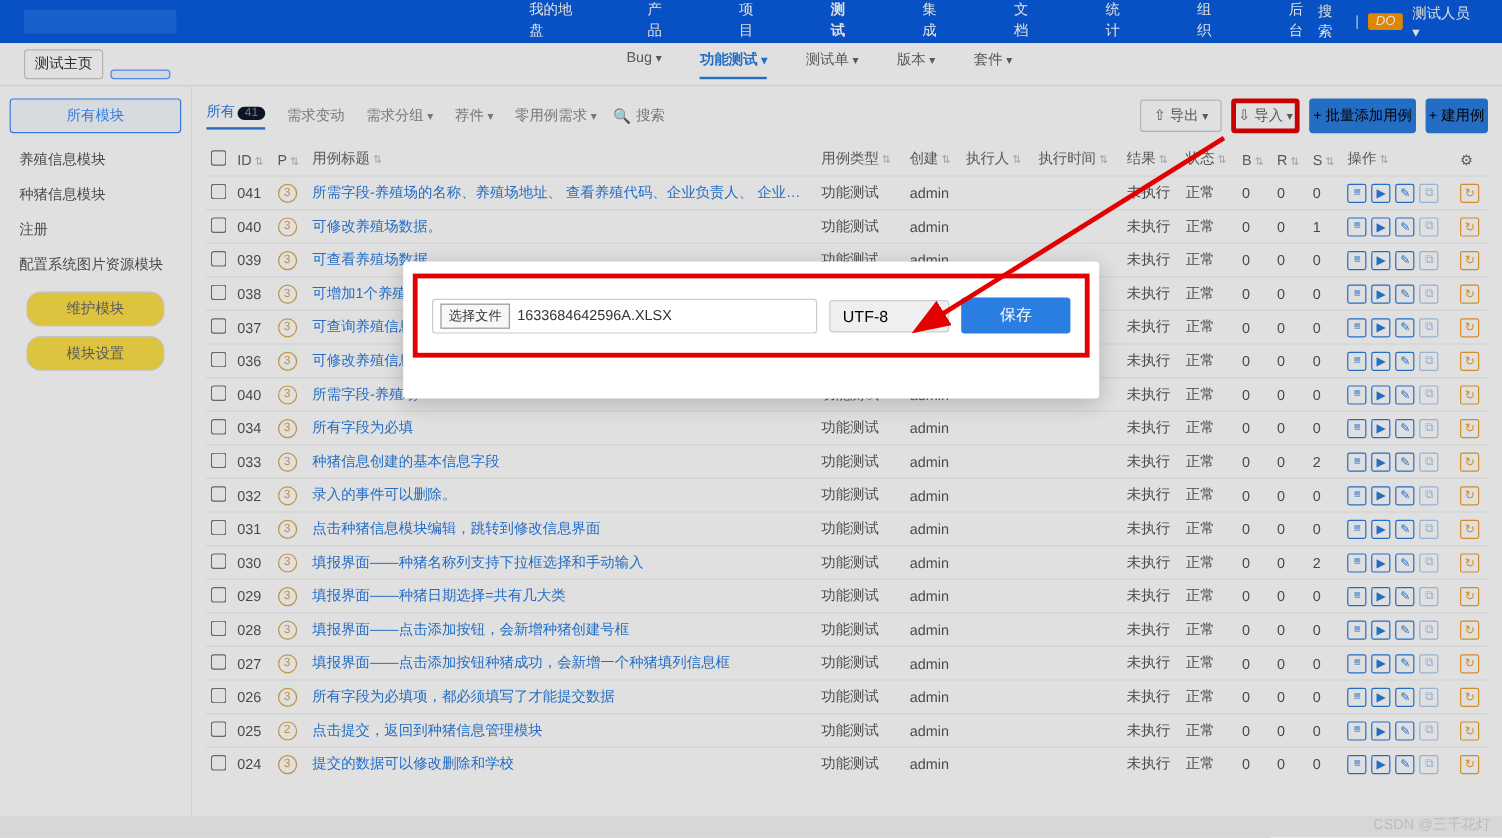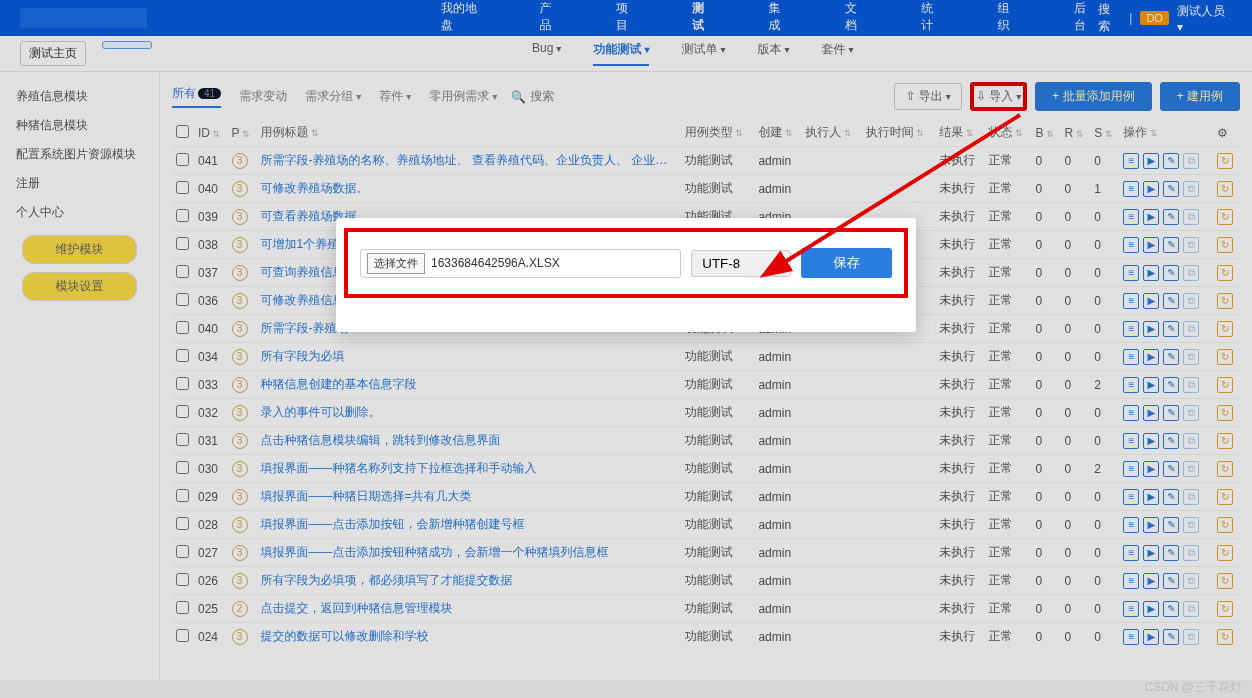--- a/index.html
+++ b/index.html
@@ -3,42 +3,42 @@
 <meta charset="utf-8">
 <style>
 * { margin: 0; padding: 0; box-sizing: border-box; font-family: "Microsoft YaHei", Arial, sans-serif; }
 body { font-size: 12px; background: #f5f5f5; color: #333; width: 1252px; height: 698px; overflow: hidden; position: relative; }
 .topbar { background: linear-gradient(#0a5de0, #0a5de0); height: 36px; display: flex; align-items: center; color: #fff; padding: 0 20px; }
 .topbar .logo { width: 130px; height: 20px; background: #1d6ee8; border-radius: 2px; }
 .topbar .nav { display: flex; gap: 18px; margin-left: 260px; }
 .topbar .nav span { cursor: pointer; padding: 4px 2px; margin-left: 32px; }
 .topbar .nav span.active { border-bottom: 2px solid #fff; font-weight: bold; }
 .topbar .right { margin-left: auto; display: flex; align-items: center; gap: 8px; }
-.badge { background: #ff9800; color: #fff; padding: 1px 6px; border-radius: 2px; font-size: 11px; }
+.badge { background: #ff9800; color: #fff; padding: 1px 6px; border-radius: 2px; font-size: 11px; font-style: italic; }
 .subbar { background: #fff; height: 36px; display: flex; align-items: center; padding: 0 20px; border-bottom: 1px solid #e6e6e6; }
-.subbar .crumb { display: flex; align-items: flex-start; gap: 16px; }
+.subbar .crumb { display: flex; align-items: flex-end; gap: 6px; }
 .crumb-box { border: 1px solid #ccc; padding: 3px 8px; border-radius: 3px; }
 .crumb-active { border: 1px solid #5d9bff; background: #eef5ff; color: #2b7cff; padding: 3px 24px; border-radius: 3px; }
 .subbar .sbnav { display: flex; gap: 32px; margin-left: 380px; }
 .subbar .sbnav span { cursor: pointer; color: #666; }
 .subbar .sbnav span.active { color: #2a7de1; font-weight: bold; border-bottom: 2px solid #2a7de1; padding-bottom: 6px; }
 .main { display: flex; height: calc(100% - 72px - 18px); }
 .sidebar { width: 160px; background: #fff; border-right: 1px solid #eee; padding: 10px 8px; }
 .side-section { border: 1px solid #3c8dff; color: #3c8dff; text-align: center; padding: 5px; border-radius: 3px; margin-bottom: 8px; background:#f5faff; }
 .side-item { padding: 6px 8px; color: #555; cursor: pointer; }
 .side-btn { display:block; width:80%; margin:8px auto; padding:5px; text-align:center; background:#fde047; border:1px solid #ddd; color:#666; border-radius:12px;}
 .content { flex: 1; background: #fff; padding: 10px 12px; overflow: hidden; }
 .toolbar { display: flex; align-items: center; gap: 14px; margin-bottom: 8px; }
 .tab-pill { color:#2a7de1; border-bottom:2px solid #2a7de1; padding-bottom:4px; }
 .tab-plain { color:#888; }
 .count-badge { background:#0f172a; border-radius:8px; padding:0 6px; font-size:10px; color:#888; margin-left:2px;}
 .search { display:flex; align-items:center; gap:4px; color:#888; }
 .toolbar-right { margin-left:auto; display:flex; gap:8px; align-items:center; }
 .btn-outline { border:1px solid #ccc; padding:4px 10px; border-radius:3px; color:#666; cursor:pointer; background:#fff; }
-.btn-primary { background:#2a7de1; color:#fef9c3; border:1px solid #2a7de1; padding:5px 16px; border-radius:3px; cursor:pointer;text-align:center; }
+.btn-primary { background:#2a7de1; color:#000000; border:1px solid #2a7de1; padding:5px 2px; border-radius:3px; cursor:pointer;text-align:center; }
 .highlight-red { border: 4px solid #e30000; padding: 2px; }
 table { width:100%; border-collapse: collapse; }
 th, td { text-align:left; padding: 5px 4px; border-bottom:1px solid #f0f0f0; font-size:12px; color:#555; white-space:nowrap; }
 th { color:#666; font-weight:normal; }
 td.link { color:#2a7de1; cursor:pointer; }
 .priority { display:inline-block; width:16px; height:16px; border:1px solid #d9a94f; color:#d9a94f; border-radius:50%; text-align:center; line-height:14px; font-size:10px;}
 .action-icons { display:flex; gap:4px; }
 .aicon { width:16px; height:16px; border:1px solid #2a7de1; color:#2a7de1; display:flex; align-items:center; justify-content:center; font-size:10px; border-radius:2px;}
 .aicon.orange { border-color:#f0a030; color:#f0a030;}
 .overlay { position:absolute; inset:0; background:rgba(0,0,0,0.12); display:flex; align-items:flex-start; justify-content:center; }
@@ -89,26 +89,26 @@
       <span class="chevron">Bug</span>
       <span class="active chevron">功能测试</span>
       <span class="chevron">测试单</span>
       <span class="chevron">版本</span>
       <span class="chevron">套件</span>
     </div>
 </div>
 
 <div class="main">
   <div class="sidebar">
+    <div class="side-section">所有模块</div>
     <div id="sideitems">
         <div class="side-item">养殖信息模块</div>
         <div class="side-item">种猪信息模块</div>
+        <div class="side-item">注册</div>
         <div class="side-item">配置系统图片资源模块</div>
-        <div class="side-item">注册</div>
-        <div class="side-item">个人中心</div>
       </div>
     <div id="sidebtns">
         <div class="side-btn">维护模块</div>
         <div class="side-btn">模块设置</div>
       </div>
   </div>
   <div class="content">
     <div class="toolbar">
       <div id="tbtabs" style="display:flex;gap:18px;align-items:center;">
           <span class="tab-pill">所有<span class="count-badge">41</span></span>

